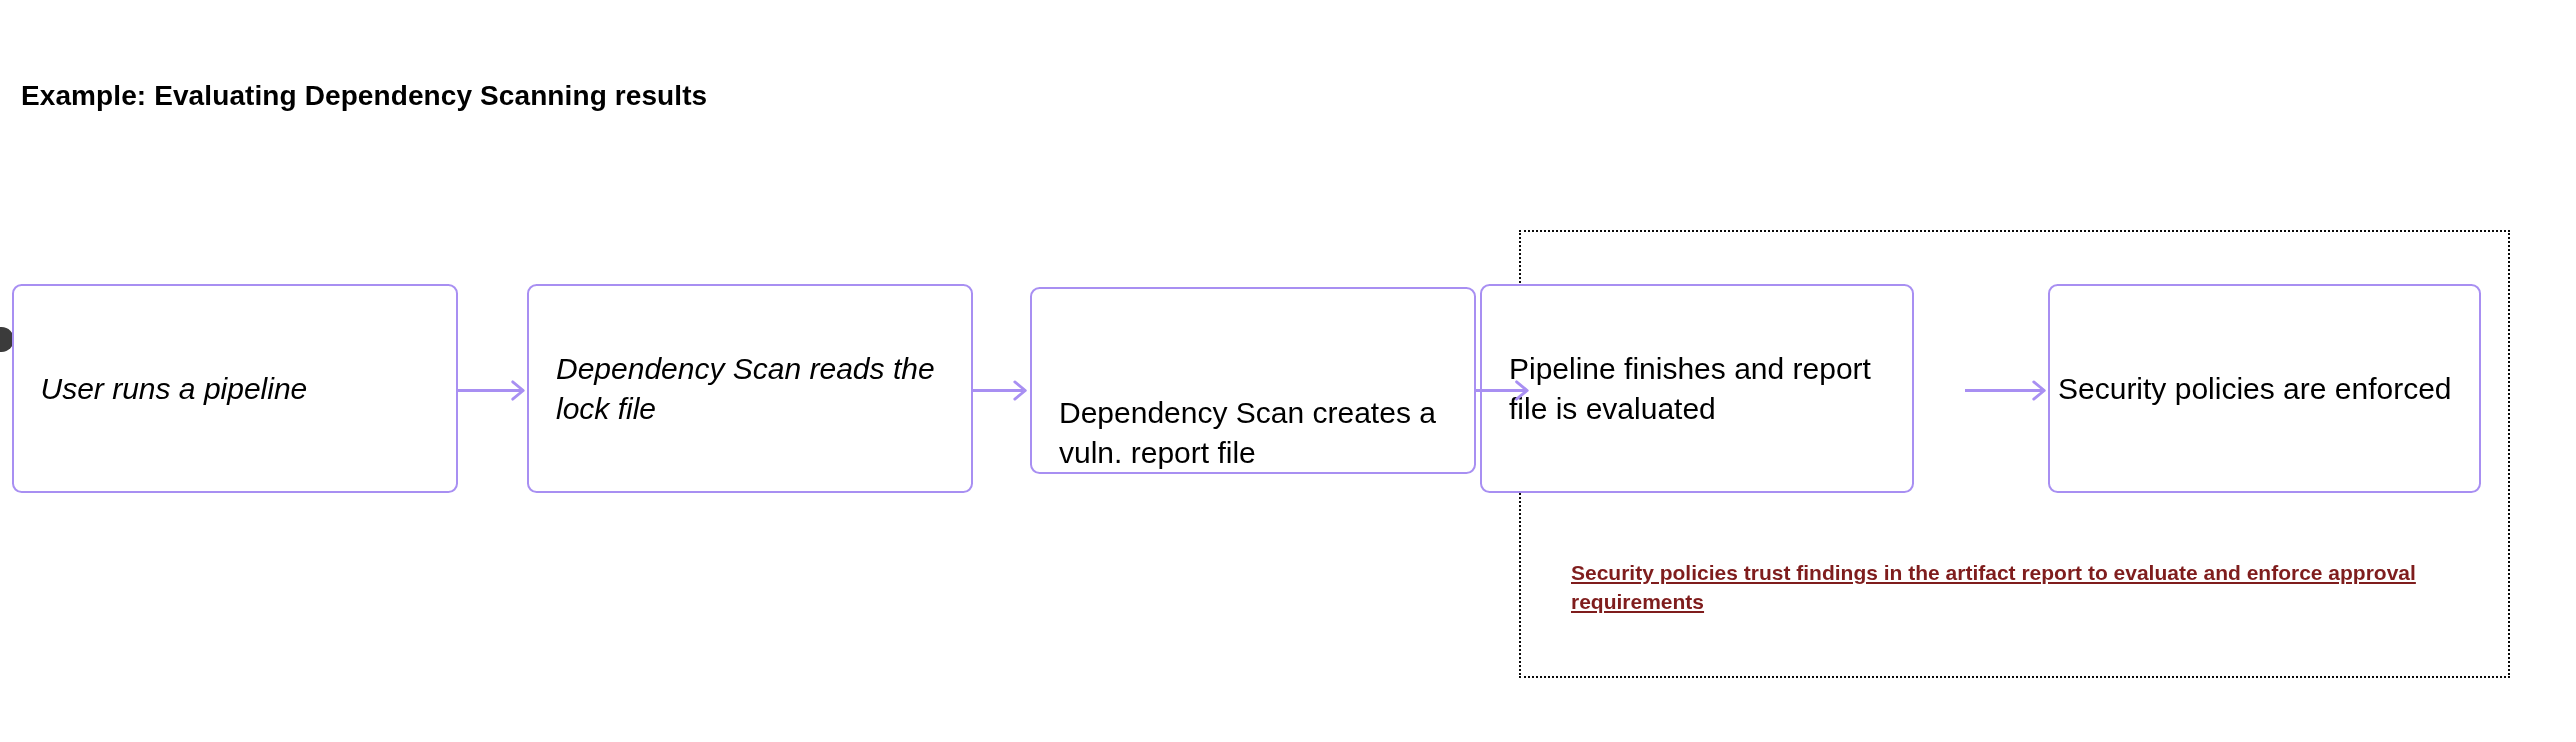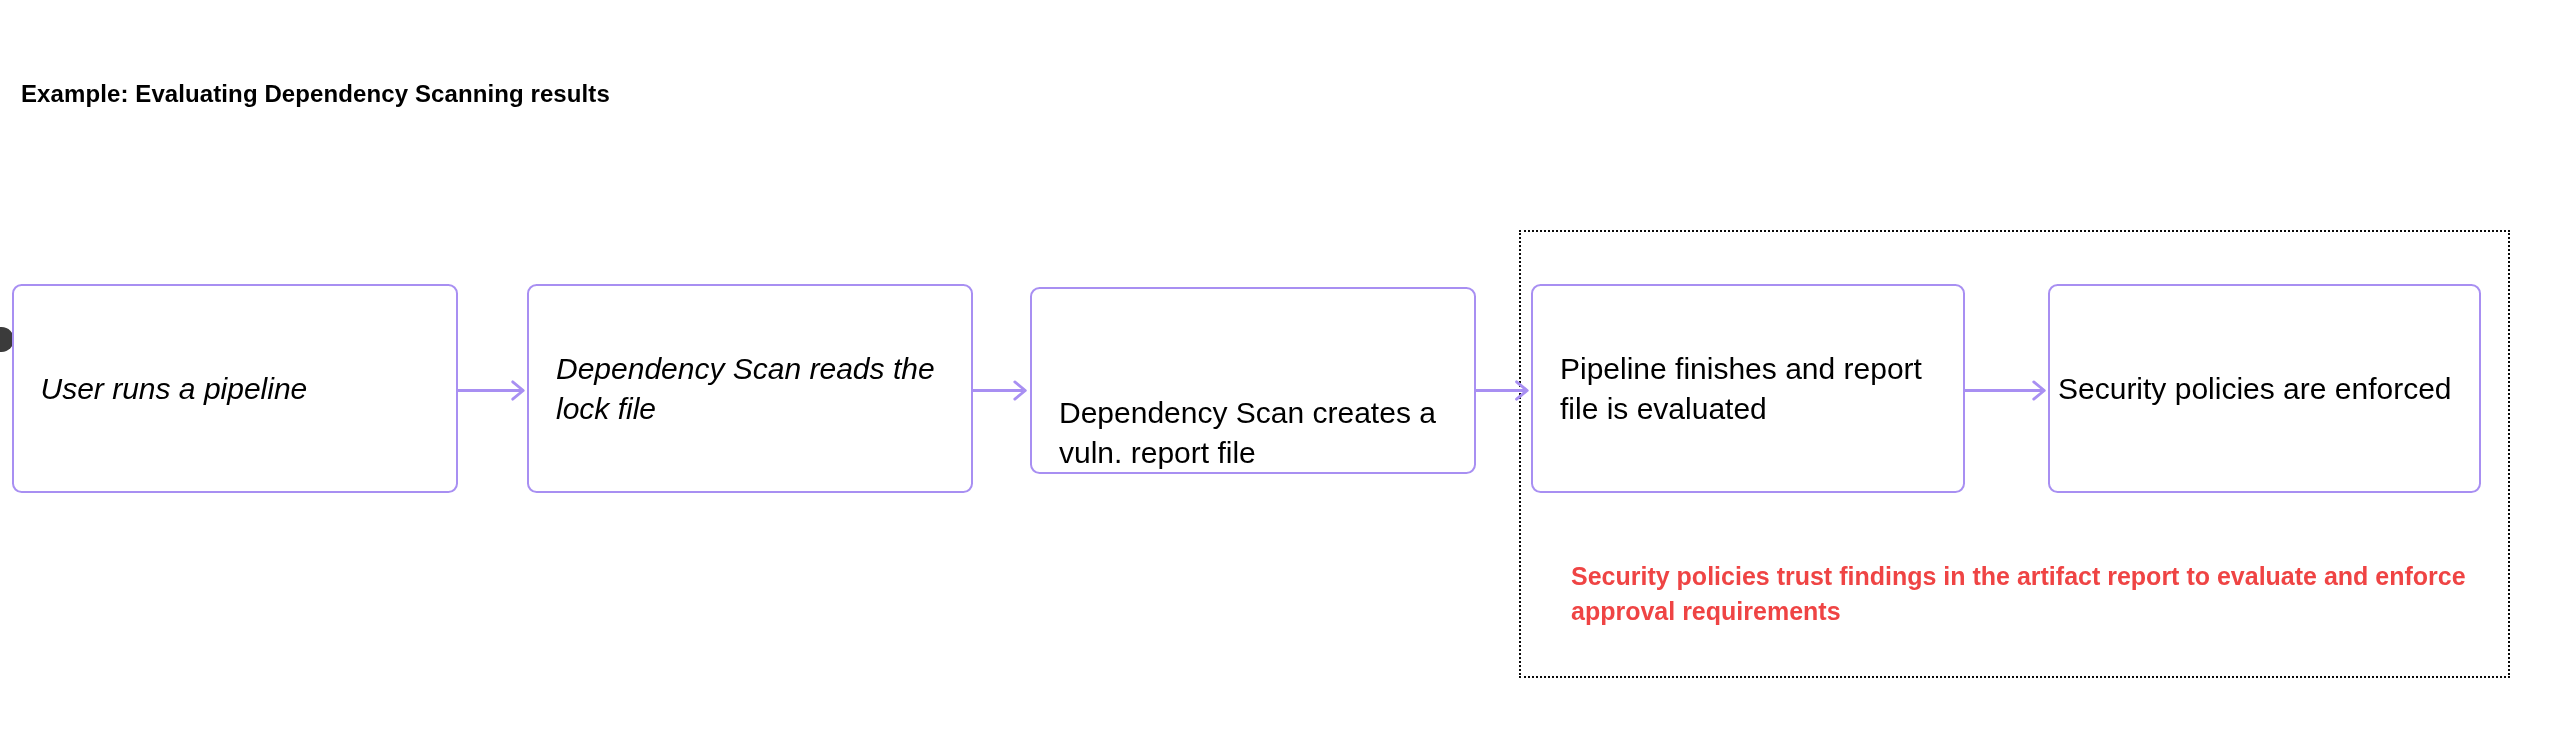--- a/index.html
+++ b/index.html
@@ -14,21 +14,21 @@
     overflow: hidden;
     font-family: "Liberation Sans", sans-serif;
     color: #000000;
   }
 
   
   .diagram-title {
     position: absolute;
     left: 21px;
     top: 80px;
-    font-size: 24px;
+    font-size: 28px;
     font-weight: bold;
     letter-spacing: 0.1px;
     color: #000000;
     white-space: nowrap;
   }
 
   
   .flow-canvas {
     position: absolute;
     left: 0;
@@ -63,43 +63,44 @@
   .node-label {
     font-size: 30px;
     line-height: 1.31;
     color: #000000;
     font-weight: normal;
   }
 
   #node-1 { left: 11.5px;   top: 284px; width: 446px; height: 209px; font-style: italic; }
   #node-2 { left: 527px;  top: 284px; width: 446px; height: 209px; font-style: italic; }
   #node-3 { left: 1030px; top: 287px; width: 446px; height: 187px; align-items: flex-end; }
-  #node-4 { left: 1531px; top: 284px; width: 434px; height: 209px; }
+  #node-4 { left: 1480px; top: 284px; width: 434px; height: 209px; }
   #node-5 { left: 2048px; top: 284px; width: 433px; height: 209px; padding-left: 8px; }
 
   
   .subgraph {
     position: absolute;
     box-sizing: border-box;
     left: 1519px;
     top: 230px;
     width: 991px;
     height: 448px;
     border: 2.9px dotted #0b0b0b;
     background: transparent;
   }
   .subgraph-caption {
     position: absolute;
     left: 1571px;
     top: 559px;
     width: 910px;
-    font-size: 25px;
+    font-size: 21px;
     font-weight: bold;
     line-height: 1.38;
-    color: #ef4444;
+    color: #7f1d1d;
+    text-decoration: underline;
   }
 
   
   .connector {
     position: absolute;
     top: 376px;
     height: 29px;
     pointer-events: none;
   }
   .connector svg { display: block; }

